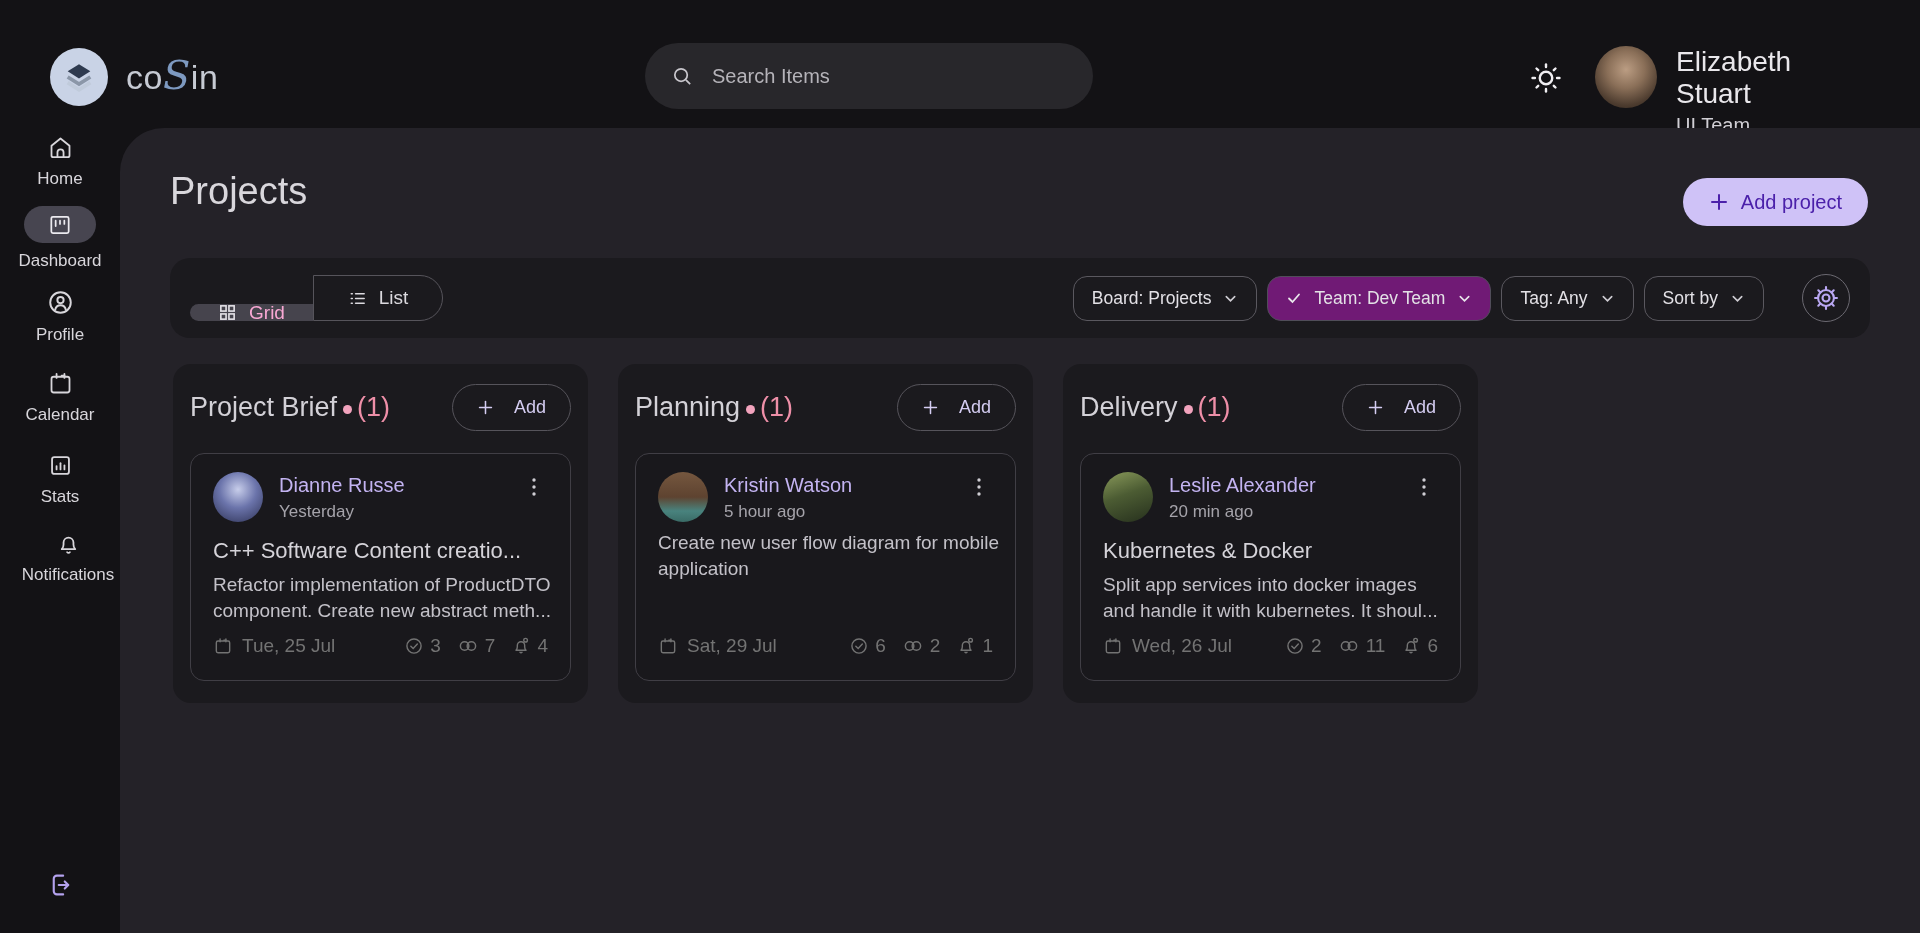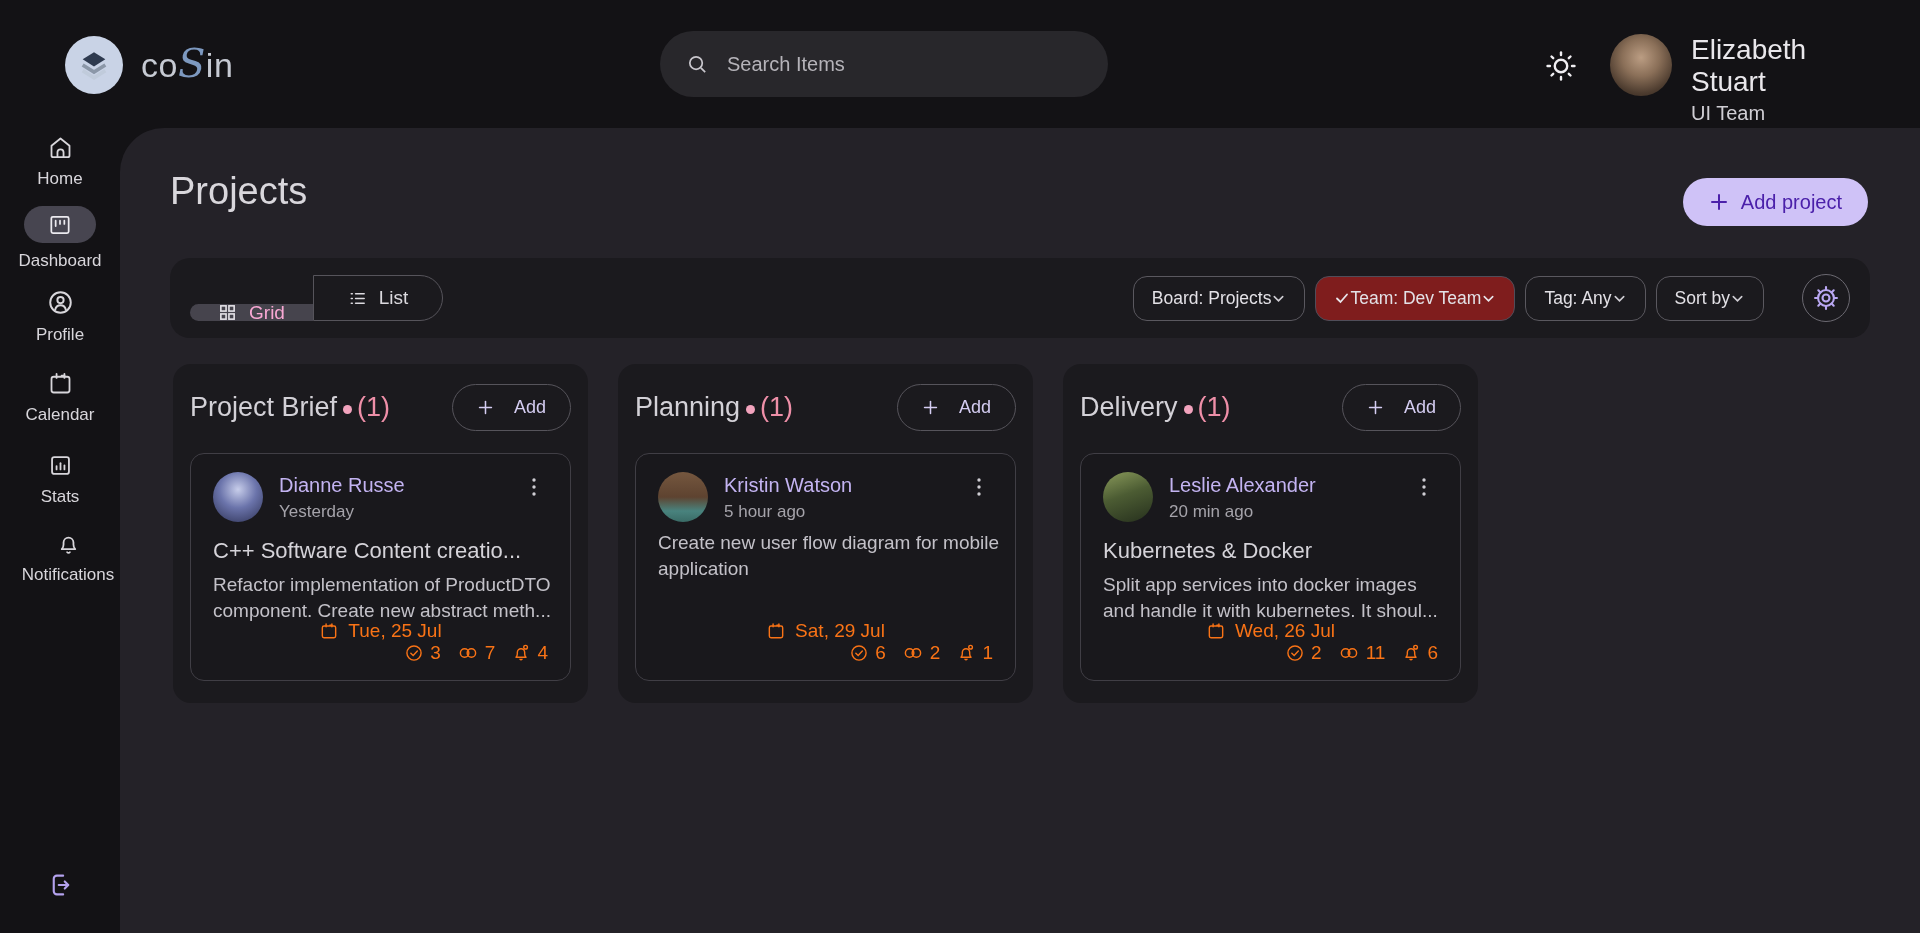--- a/index.html
+++ b/index.html
@@ -1,21 +1,21 @@
 <!DOCTYPE html>
 <html><head>
 <meta charset="utf-8">
 <style>
   * { margin:0; padding:0; box-sizing:border-box; }
   html,body { width:1920px; height:933px; background:#131215; overflow:hidden;
     font-family:"Liberation Sans", sans-serif; }
   svg { display:block; }
 
   
-  #topbar { position:absolute; left:0; top:4px; width:1752px; height:128px;margin-left:15px; }
+  #topbar { position:absolute; left:0; top:16px; width:1752px; height:128px; }
   .logo-wrap { position:absolute; left:50px; top:32px; display:flex; align-items:center; gap:18px; }
   .logo-circle { width:58px; height:58px; border-radius:50%; background:#c9d3e6;
     display:flex; align-items:center; justify-content:center; }
   .logo-text { font-size:34px; color:#c6cad3; letter-spacing:.5px; display:flex; align-items:baseline; }
   .logo-s { font-family:"DejaVu Serif", serif; font-style:italic; color:#7d99c0; font-size:40px; line-height:30px; }
   .search-pill { position:absolute; left:645px; top:27px; width:448px; height:66px; border-radius:33px;
     background:#28272b; display:flex; align-items:center; padding:0 26px; gap:18px; }
   .search-pill input { background:transparent; border:none; outline:none; color:#d8d6db;
     font-size:20px; width:340px; font-family:"Liberation Sans", sans-serif; }
   .search-pill input::placeholder { color:#b5b3b9; }
@@ -46,22 +46,22 @@
 
   .toolbar { position:absolute; left:50px; right:50px; top:130px; height:80px;
     background:#1b1a1e; border-radius:20px; display:flex; align-items:center; padding:0 20px; }
   .toggle { display:flex; height:46px; }
   .toggle-grid { width:123px; background:#46444d; border-radius:23px 0 0 23px;
     display:flex; align-items:center; justify-content:center; gap:12px; color:#f9a8d4; font-size:19px; cursor:pointer;margin-top:29px; }
   .toggle-list { width:130px; border:1px solid #56545b; border-radius:0 23px 23px 0;
     display:flex; align-items:center; justify-content:center; gap:12px; color:#dcdadf; font-size:19px; cursor:pointer; }
   .filters { margin-left:auto; display:flex; align-items:center; gap:10px; }
   .filter-pill { height:45px; border:1px solid #5a585f; border-radius:14px; padding:0 18px;
-    display:flex; align-items:center; color:#e3e1e6; font-size:17.5px; cursor:pointer; background:transparent; }
-  .filter-pill.active { background:#7f1d1d; border-color:#504d59; }
+    display:flex; align-items:center; gap:12px; color:#e3e1e6; font-size:17.5px; cursor:pointer; background:transparent; }
+  .filter-pill.active { background:#701a75; border-color:#504d59; }
   .gear-btn { width:48px; height:48px; border:1px solid #6b6971; border-radius:50%;
     display:flex; align-items:center; justify-content:center; margin-left:28px; cursor:pointer; color:#b9a7f2; }
 
   
   .columns { position:absolute; left:53px; top:236px; display:flex; gap:30px; }
   .column { width:415px; height:339px; background:#1b1a1e; border-radius:18px; padding:20px 17px; }
   .col-head { display:flex; align-items:center; }
   .col-title { font-size:27px; color:#d3d1d7; display:flex; align-items:center; }
   .col-dot { width:9px; height:9px; border-radius:50%; background:#f2a3bd; margin:4px 5px 0 6px; }
   .col-count { font-size:27px; color:#ee8fa8; }
@@ -74,22 +74,22 @@
   .card-avatar { width:50px; height:50px; border-radius:50%; flex:none; }
   .av-1 { background:radial-gradient(circle at 50% 35%, #c7cdea 0%, #6b74ab 45%, #2c3052 100%); }
   .av-2 { background:linear-gradient(180deg, #75573f 0%, #5e4330 50%, #49837e 78%, #3a6b66 100%); }
   .av-3 { background:linear-gradient(160deg, #8a9a5b 0%, #4c5c33 45%, #26301d 100%); }
   .card-who { margin-left:16px; padding-top:2px; }
   .card-name { font-size:20px; color:#c3b3f1; }
   .card-time { font-size:17px; color:#a5a3aa; margin-top:5px; }
   .kebab { margin-left:auto; color:#cfcdd3; padding:4px; cursor:pointer; }
   .card-title { font-size:22px; color:#d5d3d9; margin-top:16px; }
   .card-desc { font-size:19px; color:#c3c1c8; margin-top:8px; line-height:26px; width:345px; }
-  .card-foot { position:absolute; left:22px; right:22px; bottom:16px;
-    display:flex; align-items:center; color:#f97316;flex-direction:column; }
+  .card-foot { position:absolute; left:22px; right:22px; bottom:23px;
+    display:flex; align-items:center; color:#737373; }
   .foot-date { display:flex; align-items:center; gap:9px; font-size:19px; }
   .foot-stats { margin-left:auto; display:flex; align-items:center; gap:16px; }
   .stat { display:flex; align-items:center; gap:6px; font-size:19px; }
 
   .logout { position:absolute; left:40px; top:737px; width:40px; height:40px;
     display:flex; align-items:center; justify-content:center; color:#b4a2ee; cursor:pointer; }
 </style>
 </head>
 <body>
 

